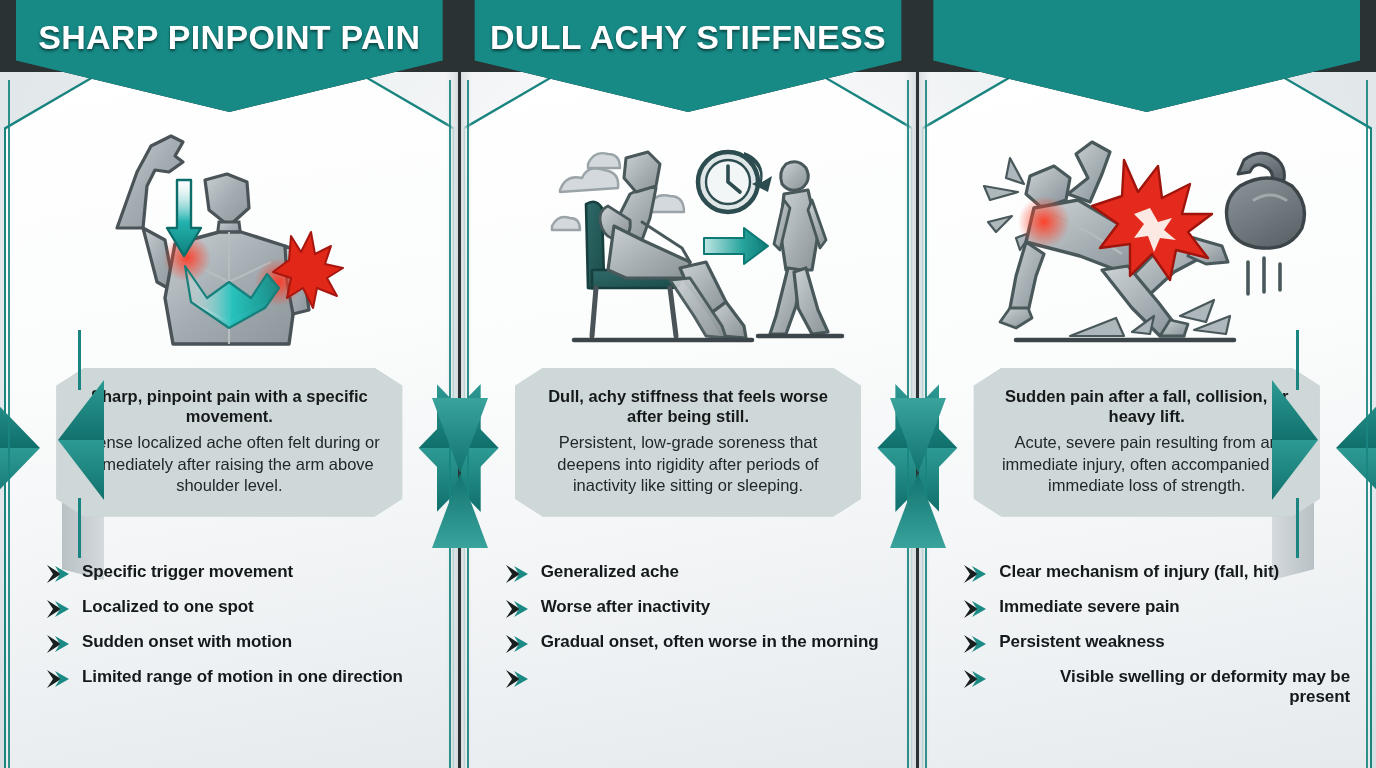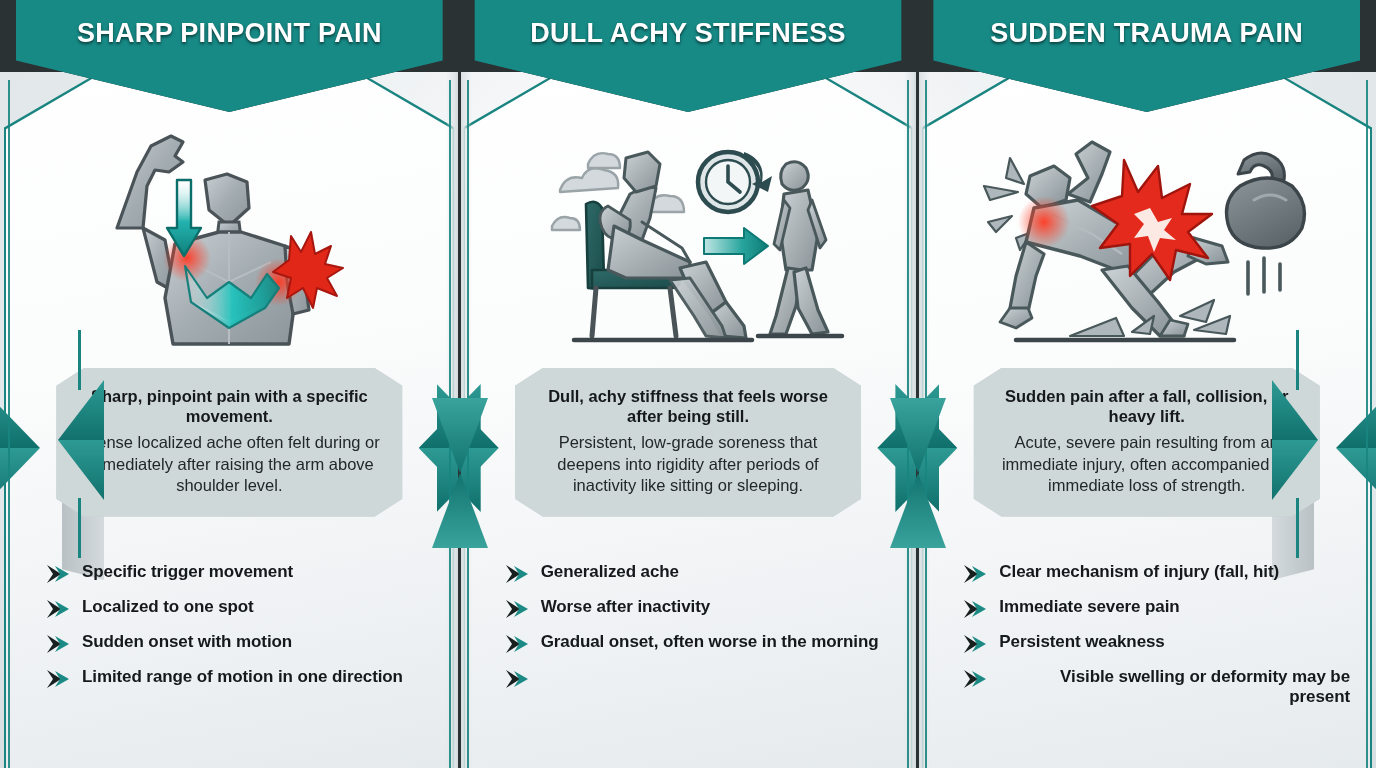--- a/index.html
+++ b/index.html
@@ -57,21 +57,21 @@
     background: #178a86;
     clip-path: polygon(0 0, 100% 0, 100% 54%, 50% 100%, 0 54%);
     z-index: -1;
     transform: scale(1.012);
   }
   .col-title {
     position: absolute;
     top: 18px; left: 0; right: 0;
     text-align: center;
     color: #ffffff;
-    font-size: 27px;
+    font-size: 34px;
     font-weight: bold;
     letter-spacing: 0.3px;
     text-shadow: 0 2px 3px rgba(0,0,0,0.55);
     white-space: nowrap;
   }
 
   
   .col-body {
     position: absolute;
     top: 64px; left: 6px; right: 6px; bottom: -20px;
@@ -538,21 +538,20 @@
 
     <div class="col">
 
       <div class="col-body-outline"></div>
       <div class="col-body"></div>
       <div class="col-rule" style="left:8px;"></div>
       <div class="col-rule" style="right:8px;"></div>
 
       <div class="col-header">
         <div class="hdr-edge"></div>
-        <div class="col-title">SUDDEN TRAUMA PAIN</div>
       </div>
 
       <div class="illus">
         <svg width="330" height="228" viewBox="0 0 330 228" aria-hidden="true">
           <defs>
             <linearGradient id="bodyG3" x1="0" y1="0" x2="1" y2="1">
               <stop offset="0%" stop-color="#ced4d7"></stop>
               <stop offset="55%" stop-color="#a5aeb2"></stop>
               <stop offset="100%" stop-color="#868f94"></stop>
             </linearGradient>

